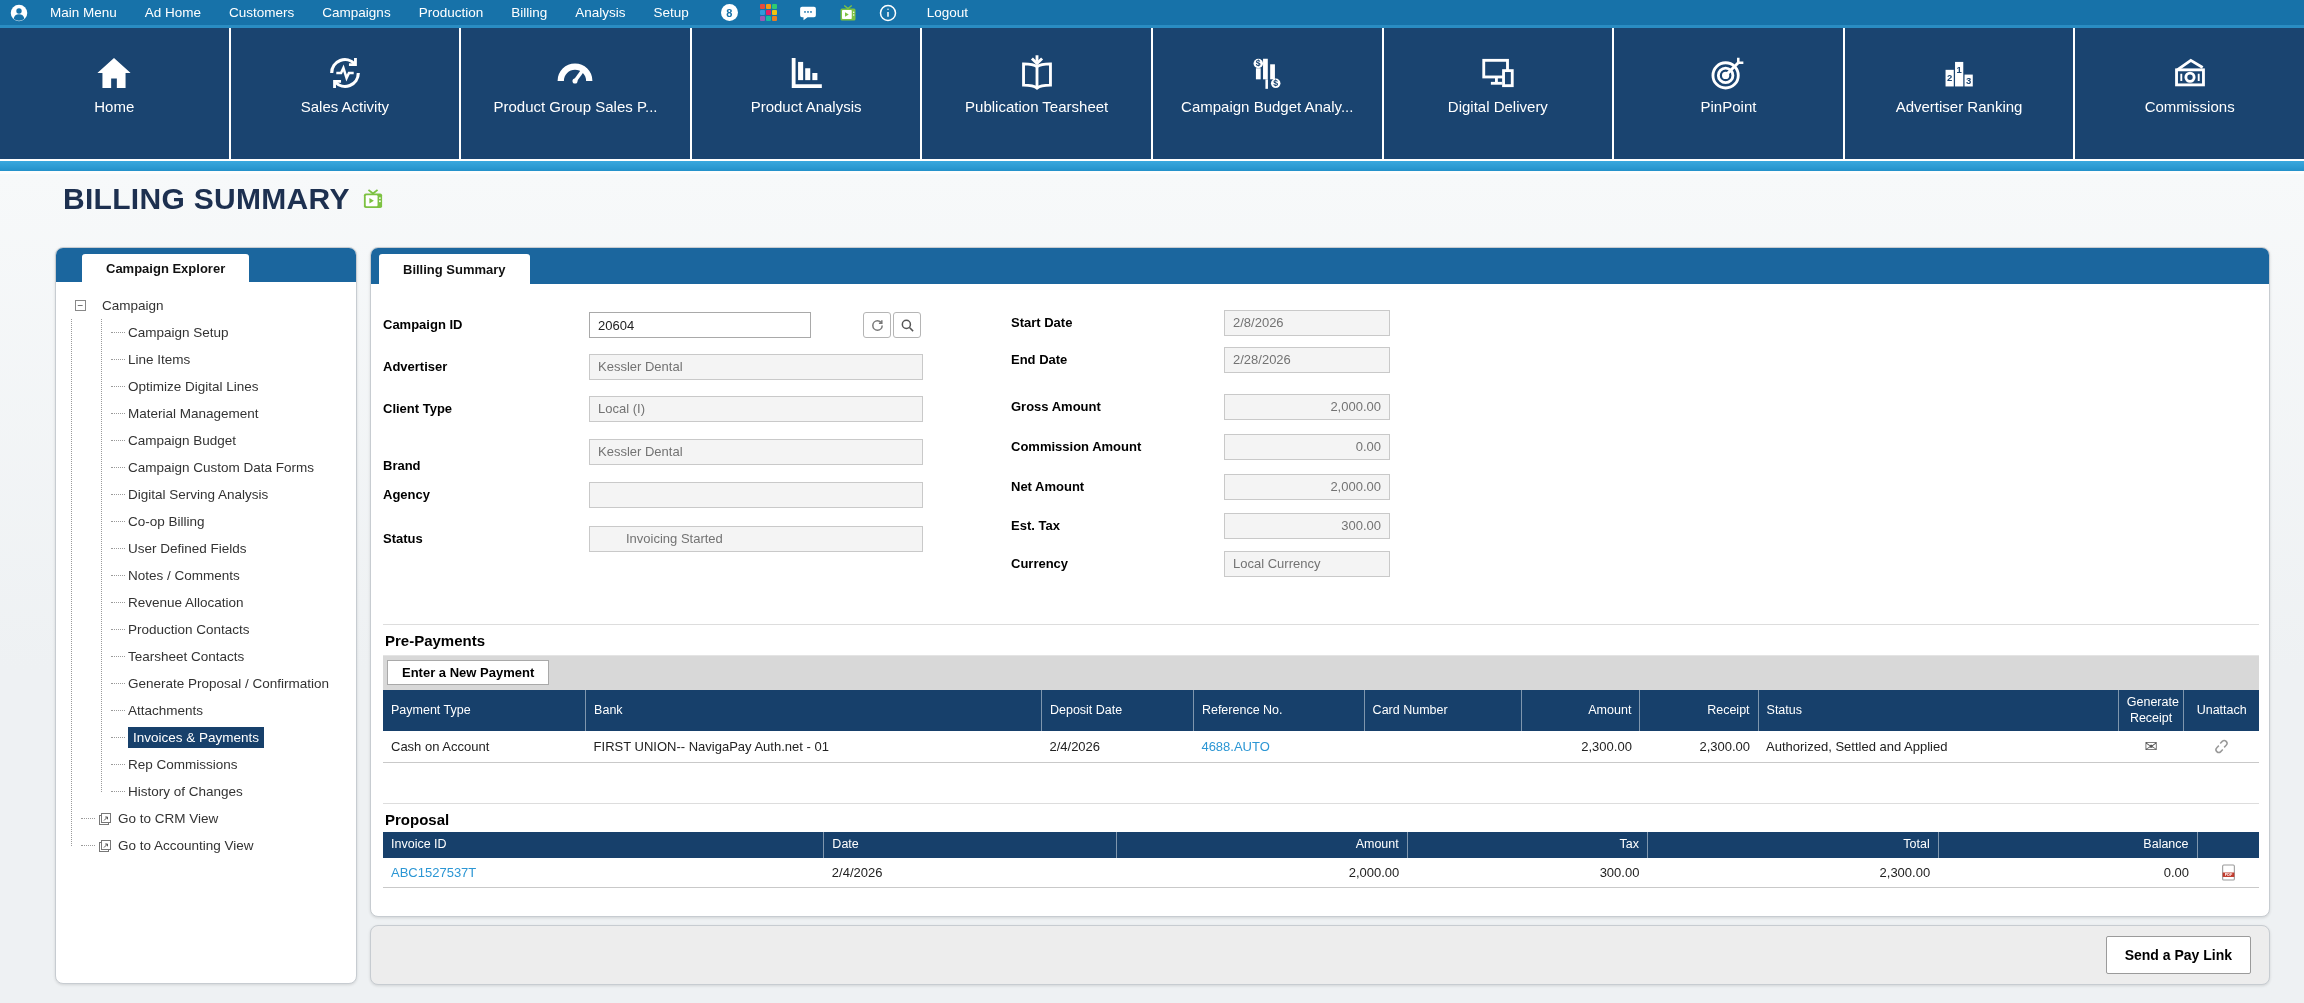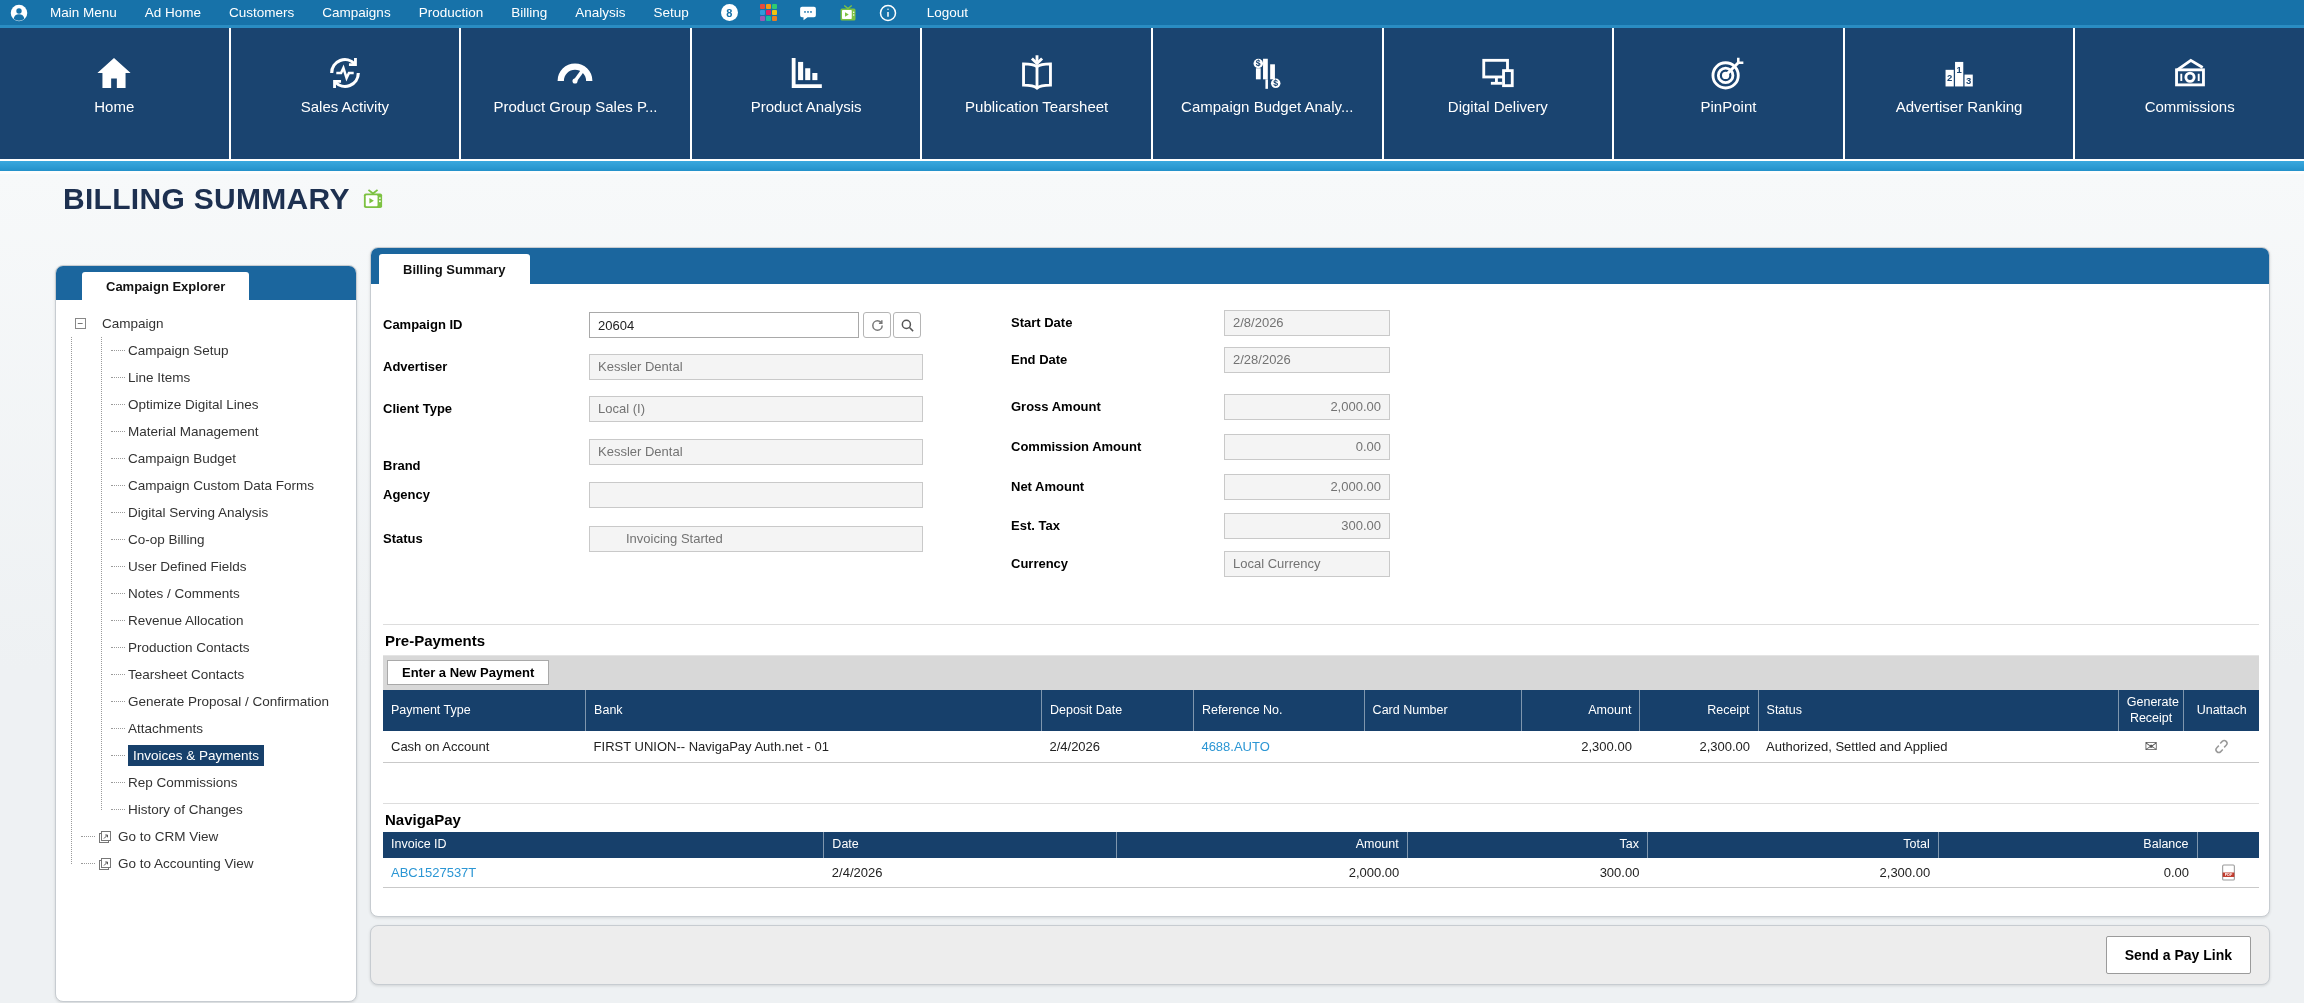--- a/index.html
+++ b/index.html
@@ -42,21 +42,21 @@
   .page-title svg{width:22px;height:20px;}
   .content{top:0;}
   
   .page-title{top:8px;}
 
   .card{position:absolute; background:#fff; border:1px solid #c7ccd1; border-radius:8px; box-shadow:0 1px 3px rgba(0,0,0,.12);}
   .card-head{height:34px; background:var(--c-panel-header); border-radius:7px 7px 0 0; position:relative;}
   .card-tab{position:absolute; top:6px; height:28px; background:#fff; border-radius:3px 3px 0 0; display:flex; align-items:center; padding:0 24px; font-size:13px; font-weight:bold; color:#111; cursor:default;}
 
   
-  .sidebar{left:55px; top:73px; width:302px; height:737px;margin-top:18px;}
+  .sidebar{left:55px; top:73px; width:302px; height:737px;}
   .sidebar .card-tab{left:26px;}
   .tree{position:relative; padding:10px 6px 0 10px; font-size:13.5px; color:#333;}
   .vl{position:absolute; border-left:1px dotted #9a9a9a;}
   .vl-root{left:15px; top:37px; height:527px;}
   .vl-child{left:45px; top:37px; height:473px;}
   .t-root{position:relative; height:27px; line-height:27px; padding-left:36px;}
   .expander{position:absolute; left:9px; top:8px; width:11px; height:11px; border:1px solid #888; background:#fff; font-size:10px; line-height:9px; text-align:center; color:#444; cursor:pointer;}
   .t-item{position:relative; height:27px; line-height:27px; padding-left:62px; white-space:nowrap; cursor:pointer;}
   .t-item::before{content:""; position:absolute; left:45px; top:13px; width:14px; border-top:1px dotted #9a9a9a;}
   .t-item .sel{background:var(--c-table-header); color:#fff; padding:3px 5px;}
@@ -335,21 +335,21 @@
       </div>
     </div>
   </div>
 
   <div class="card main">
     <div class="card-head">
       <div class="card-tab">Billing Summary</div>
     </div>
 
     <div class="f-label" style="left:12px; top:64px;">Campaign ID</div>
-    <input class="f-input" style="left: 218px; top: 64px; width: 270px;" value="20604">
+    <input class="f-input" style="left: 218px; top: 64px; width: 222px;" value="20604">
     <button class="f-btn" style="left:492px; top:64px;">
       <svg viewBox="0 0 16 16" fill="none" stroke="#777" stroke-width="1.6">
           <path d="M13 8A5 5 0 1 1 8 3c1.8 0 3.4.9 4.3 2.3"></path>
           <path d="M12.6 2.4v3.1h-3.1"></path>
         </svg>
     </button>
     <button class="f-btn" style="left:522px; top:64px;">
       <svg viewBox="0 0 16 16" fill="none" stroke="#555" stroke-width="1.6">
           <circle cx="6.8" cy="6.8" r="4.3"></circle>
           <line x1="10.1" y1="10.1" x2="14" y2="14"></line>
@@ -440,21 +440,21 @@
                     <path d="M5.5 7.2 3.6 9.1a2.6 2.6 0 0 0 3.7 3.7l1.9-1.9"></path>
                     <path d="M10.5 8.8l1.9-1.9a2.6 2.6 0 0 0-3.7-3.7L6.8 5.1"></path>
                   </svg>
             </span></td>
           </tr>
         </tbody>
       </table>
     </div>
 
     <div class="section" style="top:555px;">
-      <div class="section-title" style="border-bottom:none; padding-bottom:4px;">NavigaPay</div>
+      <div class="section-title" style="border-bottom:none; padding-bottom:4px;">Proposal</div>
       <table>
         <colgroup>
           <col style="width:23.5%">
             <col style="width:15.6%">
             <col style="width:15.5%">
             <col style="width:12.8%">
             <col style="width:15.5%">
             <col style="width:13.8%">
             <col style="width:3.3%">
         </colgroup>

